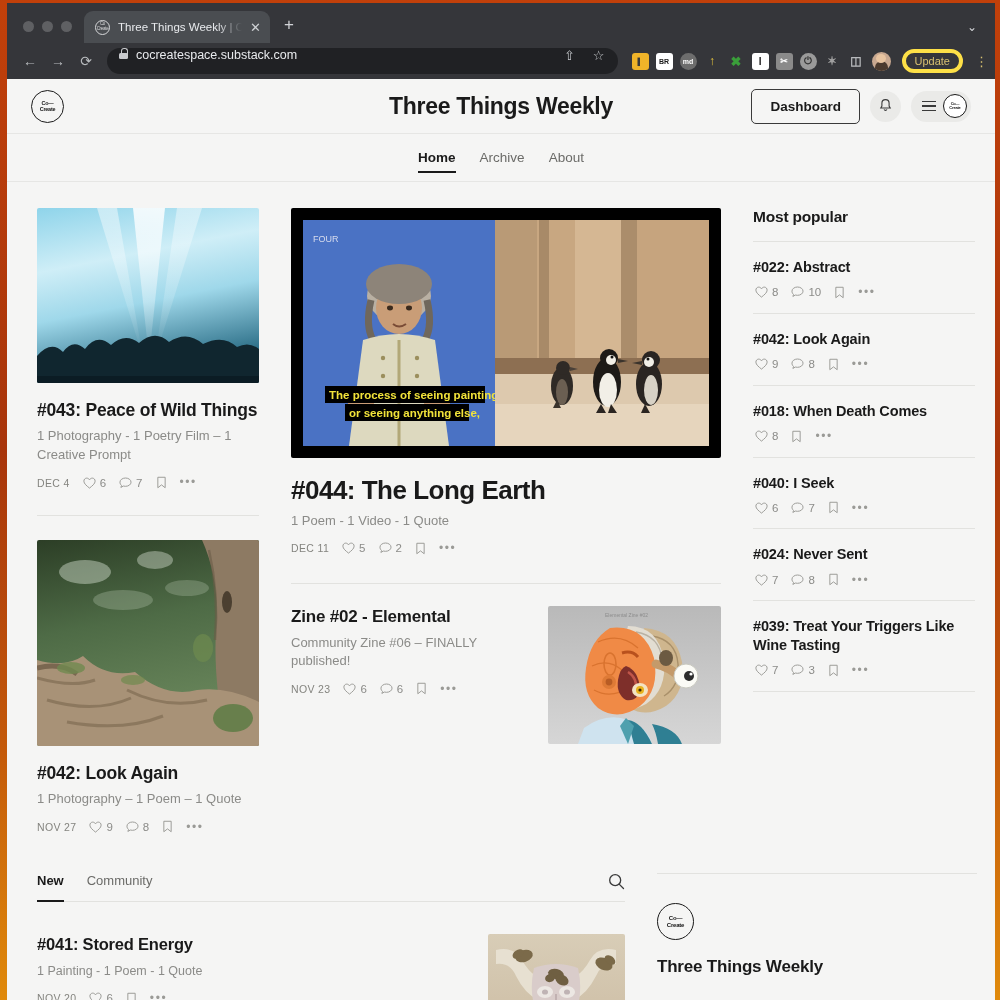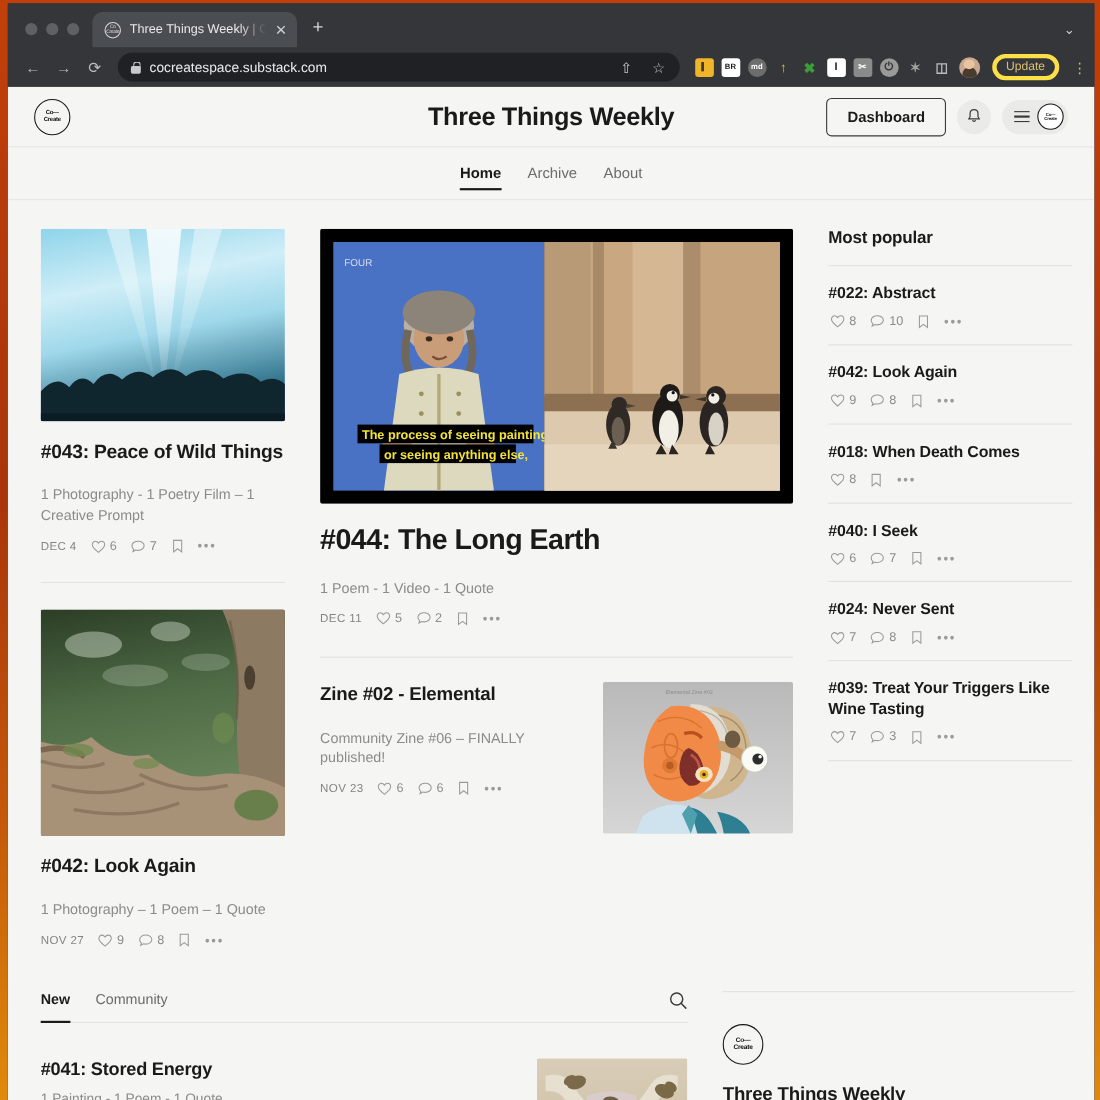--- a/index.html
+++ b/index.html
@@ -56,21 +56,21 @@
   .navbar {
     height: 36px; background: #35363a;
     display: flex; align-items: center; padding: 0 8px 0 10px; gap: 2px;
   }
   .navbtn {
     width: 26px; height: 26px; display:flex; align-items:center; justify-content:center;
     color: #b9bcbf; font-size: 14px; border-radius: 50%;
   }
   .omnibox {
     flex: 1; height: 26px; background: #202124; border-radius: 13px;
-    display: flex; align-items: center; padding: 0 8px 0 12px; margin: 0 6px;
+    display: flex; align-items: flex-start; padding: 0 8px 0 12px; margin: 0 6px;
     gap: 8px; min-width: 0;
   }
   .lock { width: 9px; height: 11px; position: relative; flex: none; }
   .lock:before { content:""; position:absolute; bottom:0; left:0; width:9px; height:6.5px; background:#c8cacd; border-radius:1.5px;}
   .lock:after { content:""; position:absolute; top:0; left:2px; width:5px; height:6px; border:1.4px solid #c8cacd; border-bottom:none; border-radius:3px 3px 0 0;}
   .url { color: #e8eaed; font-size: 12.5px; flex: 1; white-space: nowrap; overflow: hidden; }
   .obtn { color: #c3c6c9; font-size: 13px; padding: 0 5px; }
   .ext-row { display: flex; align-items: center; gap: 7px; padding-left: 6px; }
   .ext {
     width: 17px; height: 17px; border-radius: 3px;
@@ -146,21 +146,21 @@
   }
   .col-left { width: 222px; flex: none; }
   .col-mid { width: 430px; flex: none; }
   .col-right { width: 222px; flex: none; }
 
   .thumb { width: 100%; border-radius: 2px; display: block; }
   .post-title {
     font-size: 17.5px; font-weight: 700; color: #1a1a1a;
     letter-spacing: -.2px; line-height: 1.28;
   }
-  .post-sub { font-size: 13px; color: #8b8b88; line-height: 1.45; margin-top: 20px; }
+  .post-sub { font-size: 13px; color: #8b8b88; line-height: 1.45; margin-top: 6px; }
   .meta-row {
     display: flex; align-items: center; gap: 13px; margin-top: 11px;
     font-size: 11px; color: #8b8b88;
   }
   .meta-date { font-size: 10.5px; letter-spacing: .35px; color: #84847f; }
   .mi { display: flex; align-items: center; gap: 4px; color: #8b8b88; font-size: 11.5px; }
   .dots { letter-spacing: 1.6px; font-size: 12px; color: #9a9a96; line-height: .7;}
   .divider { height: 1px; background: #e2e2df; }
 
   

